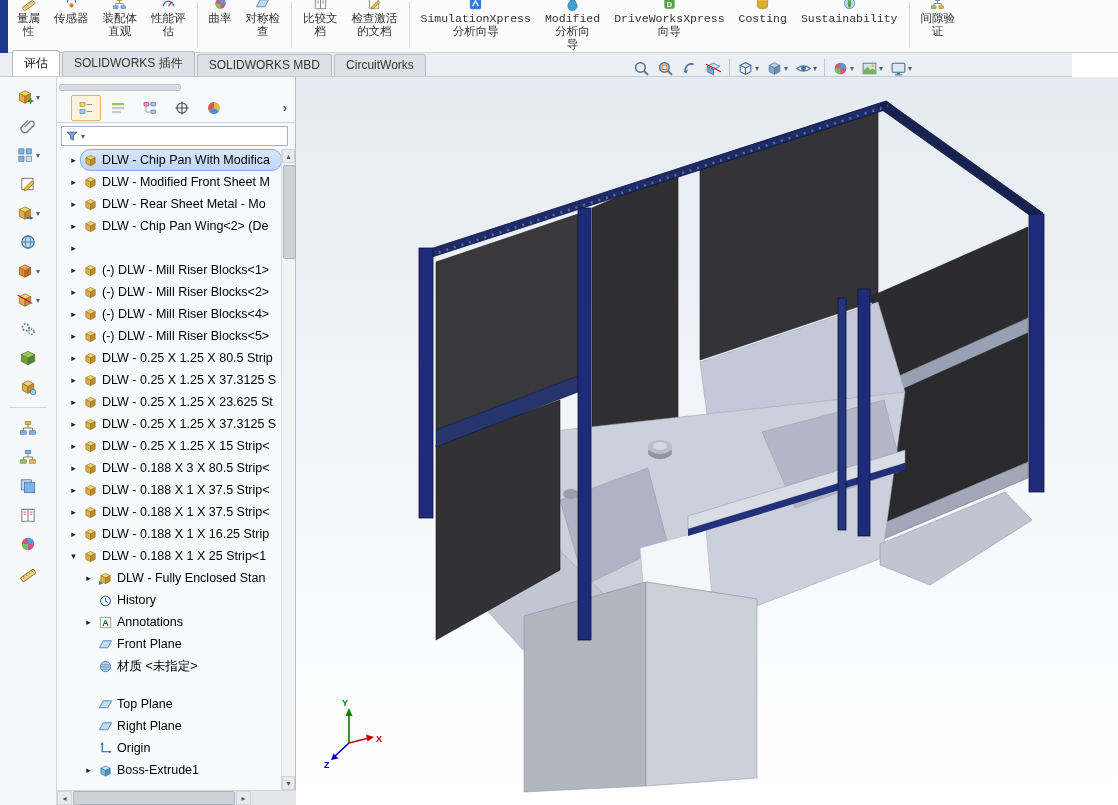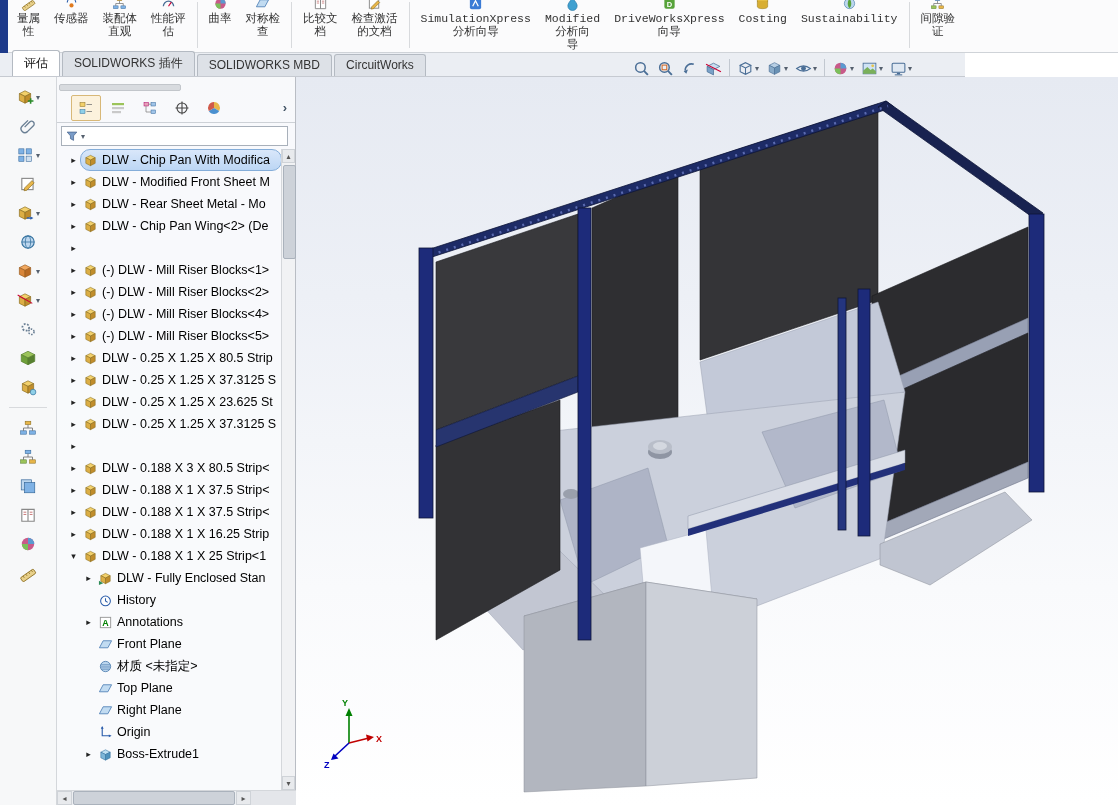--- a/index.html
+++ b/index.html
@@ -12,21 +12,21 @@
           padding-left:10px;overflow:hidden;box-sizing:border-box;}
   .rbtn{display:flex;flex-direction:column;align-items:center;justify-content:flex-start;
         padding:0 7px;margin-top:-5px;height:58px;font-size:11.5px;line-height:13px;
         color:#333;text-align:center;cursor:default;}
   .ricon{height:16px;margin-bottom:1px;display:flex;align-items:flex-end;}
   .rline{display:block;white-space:nowrap;font-family:Liberation Mono, monospace;}
   .rsep{width:1px;height:46px;background:#d8dadd;margin:2px 4px 0;flex:none;}
   .clipped-icon{position:absolute;left:0;top:0;width:8px;height:53px;background:#1d3a8a;}
 
   
-  .tabstrip{position:absolute;left:0;top:53px;width:965px;height:24px;background:#ebeef3;
+  .tabstrip{position:absolute;left:0;top:53px;width:1072px;height:24px;background:#ebeef3;
             border-bottom:1px solid #c6cad1;display:flex;align-items:flex-end;
             padding-left:12px;box-sizing:border-box;}
   .tab{font-size:12px;color:#333;padding:3px 11px 4px;border:1px solid #b4bac2;border-bottom:none;
        background:#dde1e7;margin-right:2px;border-radius:3px 3px 0 0;white-space:nowrap;}
   .tab.active{background:#fff;color:#111;padding-top:4px;}
 
   
   .viewport{position:absolute;left:0;top:77px;width:1118px;height:728px;
             background:linear-gradient(180deg,#e6eaf2 0%,#edf0f6 30%,#f9fafc 70%,#ffffff 100%);}
   #modelsvg{position:absolute;left:0;top:0;}
@@ -783,20 +783,30 @@
                 <polygon points="3,5 8,2.5 13,5 8,7.5" fill="#f2d06b" stroke="#8a6d1f" stroke-width=".6"></polygon>
                 <polygon points="3,5 8,7.5 8,13.5 3,11" fill="#dcae45" stroke="#8a6d1f" stroke-width=".6"></polygon>
                 <polygon points="8,7.5 13,5 13,11 8,13.5" fill="#c08d2c" stroke="#8a6d1f" stroke-width=".6"></polygon>
               </svg>
             </span>
             <span class="tlabel">DLW - 0.25 X 1.25 X 37.3125 S</span>
           </span>
         </div>
         <div class="trow" style="padding-left: 10px;">
           <span class="arrow">▸</span>
+          <span class="rowbody">
+            <span class="ticon">
+              <svg width="15" height="15" viewBox="0 0 16 16">
+                <polygon points="3,5 8,2.5 13,5 8,7.5" fill="#f2d06b" stroke="#8a6d1f" stroke-width=".6"></polygon>
+                <polygon points="3,5 8,7.5 8,13.5 3,11" fill="#dcae45" stroke="#8a6d1f" stroke-width=".6"></polygon>
+                <polygon points="8,7.5 13,5 13,11 8,13.5" fill="#c08d2c" stroke="#8a6d1f" stroke-width=".6"></polygon>
+              </svg>
+            </span>
+            <span class="tlabel">DLW - 0.25 X 1.25 X 15 Strip&lt;</span>
+          </span>
         </div>
         <div class="trow" style="padding-left: 10px;">
           <span class="arrow">▸</span>
           <span class="rowbody">
             <span class="ticon">
               <svg width="15" height="15" viewBox="0 0 16 16">
                 <polygon points="3,5 8,2.5 13,5 8,7.5" fill="#f2d06b" stroke="#8a6d1f" stroke-width=".6"></polygon>
                 <polygon points="3,5 8,7.5 8,13.5 3,11" fill="#dcae45" stroke="#8a6d1f" stroke-width=".6"></polygon>
                 <polygon points="8,7.5 13,5 13,11 8,13.5" fill="#c08d2c" stroke="#8a6d1f" stroke-width=".6"></polygon>
               </svg>
@@ -910,21 +920,21 @@
           <span class="rowbody">
             <span class="ticon">
               <svg width="15" height="15" viewBox="0 0 16 16">
                 <circle cx="8" cy="8" r="5.5" fill="#bcd6ee" stroke="#5b87b5"></circle>
                 <path d="M3 6.2 h10 M2.7 8.5 h10.6 M3.4 10.8 h9.2" stroke="#5b87b5" stroke-width=".9" fill="none"></path>
               </svg>
             </span>
             <span class="tlabel">材质 &lt;未指定&gt;</span>
           </span>
         </div>
-        <div class="trow" style="padding-left: 25px;">
+        <div class="trow" style="padding-left: 25px; margin-top: 16px;">
           <span class="arrow"></span>
           <span class="rowbody">
             <span class="ticon">
               <svg width="15" height="15" viewBox="0 0 16 16">
                 <polygon points="1.5,11.5 5.5,4 14.5,4 10.5,11.5" fill="#aed0ee" fill-opacity=".75" stroke="#4d7fb5" stroke-width=".9"></polygon>
               </svg>
             </span>
             <span class="tlabel">Top Plane</span>
           </span>
         </div>

